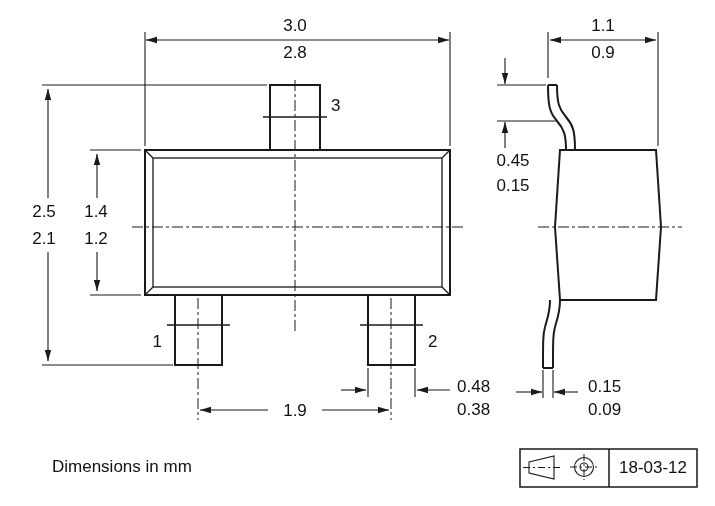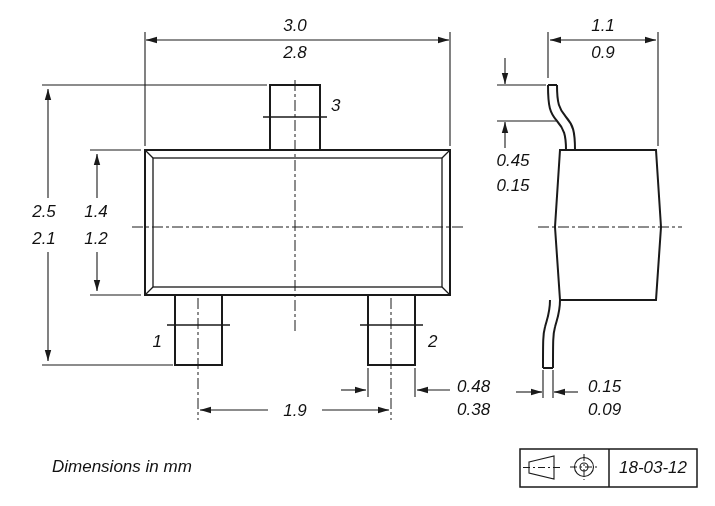--- a/index.html
+++ b/index.html
@@ -1,17 +1,17 @@
 <!DOCTYPE html>
 <html><head>
 <meta charset="utf-8">
 <style>
   html,body{margin:0;padding:0;background:#ffffff;}
   .canvas{position:relative;width:715px;height:506px;background:#ffffff;overflow:hidden;
-          font-family:"Liberation Sans",sans-serif;font-style:italic;}
+          font-family:"Liberation Sans",sans-serif;}
   svg text{font-family:"Liberation Sans",sans-serif;font-size:17px;fill:#111111;}
   .ol{fill:none;stroke:#1a1a1a;stroke-width:2;stroke-linejoin:miter;}
   .ol2{fill:none;stroke:#1a1a1a;stroke-width:1.3;}
   .dl{fill:none;stroke:#1a1a1a;stroke-width:1.1;}
   .bx{fill:none;stroke:#1a1a1a;stroke-width:1.5;}
   .cl{fill:none;stroke:#1a1a1a;stroke-width:1;stroke-dasharray:11 3 3 3;}
   .cls{fill:none;stroke:#1a1a1a;stroke-width:1;stroke-dasharray:7 3 2 3;}
 </style>
 </head>
 <body>

